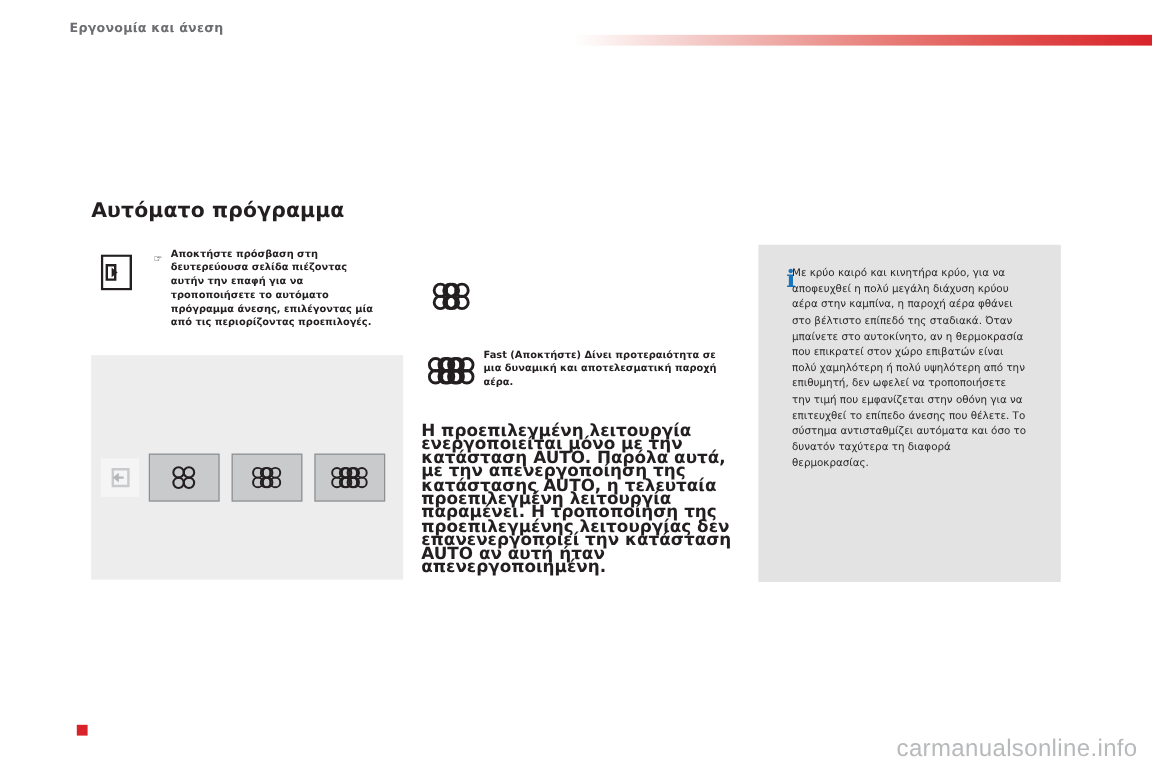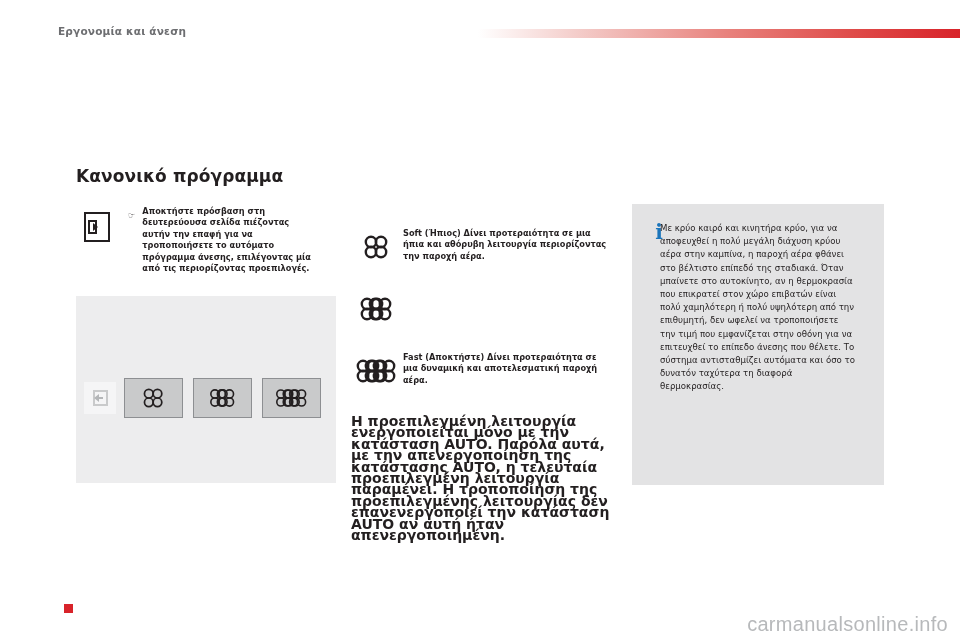--- a/index.html
+++ b/index.html
@@ -9,21 +9,21 @@
     font-family:"DejaVu Sans","Liberation Sans",sans-serif;
     position:relative;
     overflow:hidden;
     color:#231f20;
   }
   .page{position:absolute;inset:0;}
 
   
   .hdr-tab{
     position:absolute;left:58px;top:18px;height:26px;
-    display:flex;align-items:center;
+    display:flex;align-items:flex-start;
   }
   .hdr-tab-text{
     font-size:10.5px;font-weight:bold;color:#6d6e71;
     letter-spacing:.2px;white-space:nowrap;
   }
   .hdr-rule{
     position:absolute;left:478px;top:29px;width:482px;height:9px;
     background:linear-gradient(90deg,#ffffff 0%,#f3c9c6 22%,#e8817c 52%,#df4b49 78%,#d8232a 100%);
   }
 
@@ -110,21 +110,21 @@
 </head>
 <body>
 
 <div class="page">
 
   <div class="hdr-tab">
     <span class="hdr-tab-text">Εργονομία και άνεση</span>
   </div>
   <div class="hdr-rule"></div>
 
-  <div class="title">Κανονικό πρόγραμμα</div>
+  <div class="title">Αυτόματο πρόγραμμα</div>
 
   <div class="col-left">
     <div class="bullet-row">
 
       <span class="screen-ico">
         <svg width="26" height="30" viewBox="0 0 26 30">
           <rect x="1" y="1" width="24" height="28" fill="none" stroke="#231f20" stroke-width="2"></rect>
           <path d="M5 9 h7 v12 h-7 z" fill="none" stroke="#231f20" stroke-width="2"></path>
           <path d="M9 11 l5 4 -5 4 z" fill="#231f20"></path>
         </svg>
@@ -192,35 +192,20 @@
               <circle cx="37" cy="20" r="5"></circle>
           </g>
         </svg>
       </div>
     </div>
   </div>
 
   <div class="col-mid">
 
 
-    <div class="mode">
-      <span class="mode-ico">
-        <svg width="34" height="30" viewBox="0 0 34 30">
-          <g fill="none" stroke="#231f20" stroke-width="2.4">
-            <circle cx="11" cy="10" r="5.2"></circle>
-              <circle cx="21" cy="10" r="5.2"></circle>
-            <circle cx="11" cy="20" r="5.2"></circle>
-              <circle cx="21" cy="20" r="5.2"></circle>
-          </g>
-        </svg>
-      </span>
-      <div class="mode-text">
-        <span>Soft (Ήπιος)</span><span> Δίνει προτεραιότητα σε μια ήπια και αθόρυβη λειτουργία περιορίζοντας την παροχή αέρα.</span>
-      </div>
-    </div>
 
     <div class="mode">
       <span class="mode-ico">
         <svg width="42" height="30" viewBox="0 0 42 30">
           <g fill="none" stroke="#231f20" stroke-width="2.4">
             <circle cx="11" cy="10" r="5.2"></circle>
               <circle cx="21" cy="10" r="5.2"></circle>
             <circle cx="11" cy="20" r="5.2"></circle>
               <circle cx="21" cy="20" r="5.2"></circle>
             <circle cx="19" cy="10" r="5.2"></circle>

